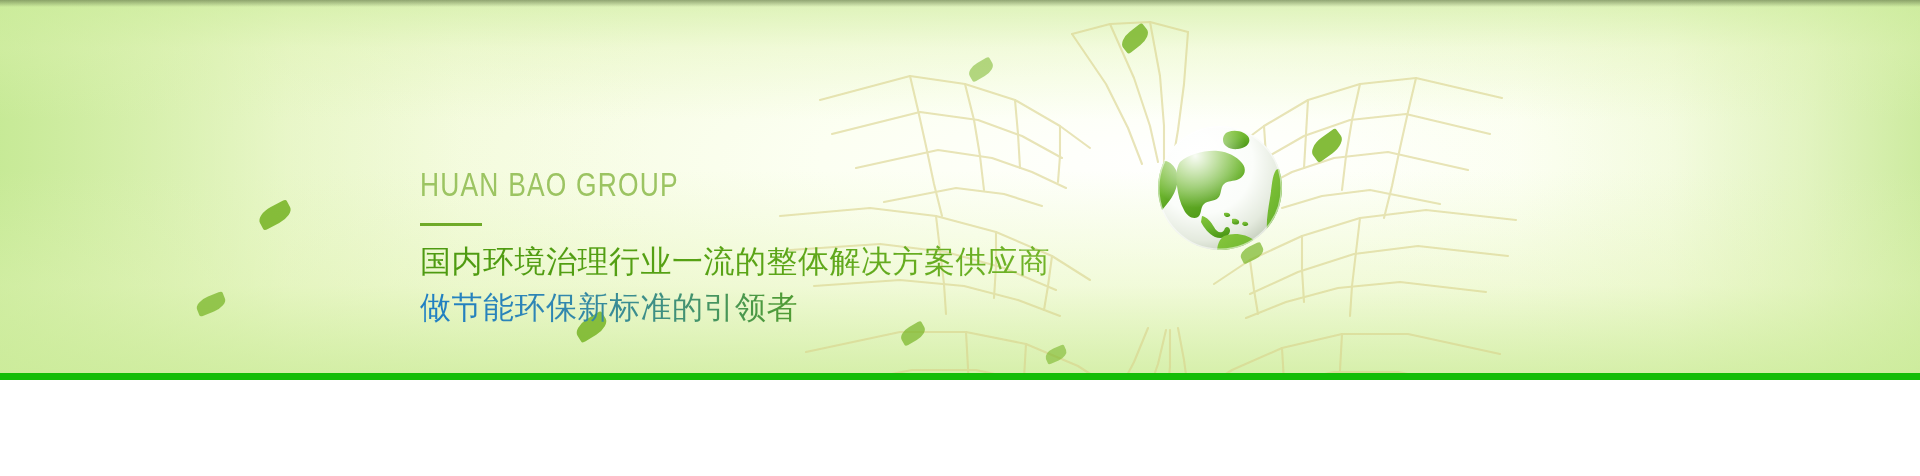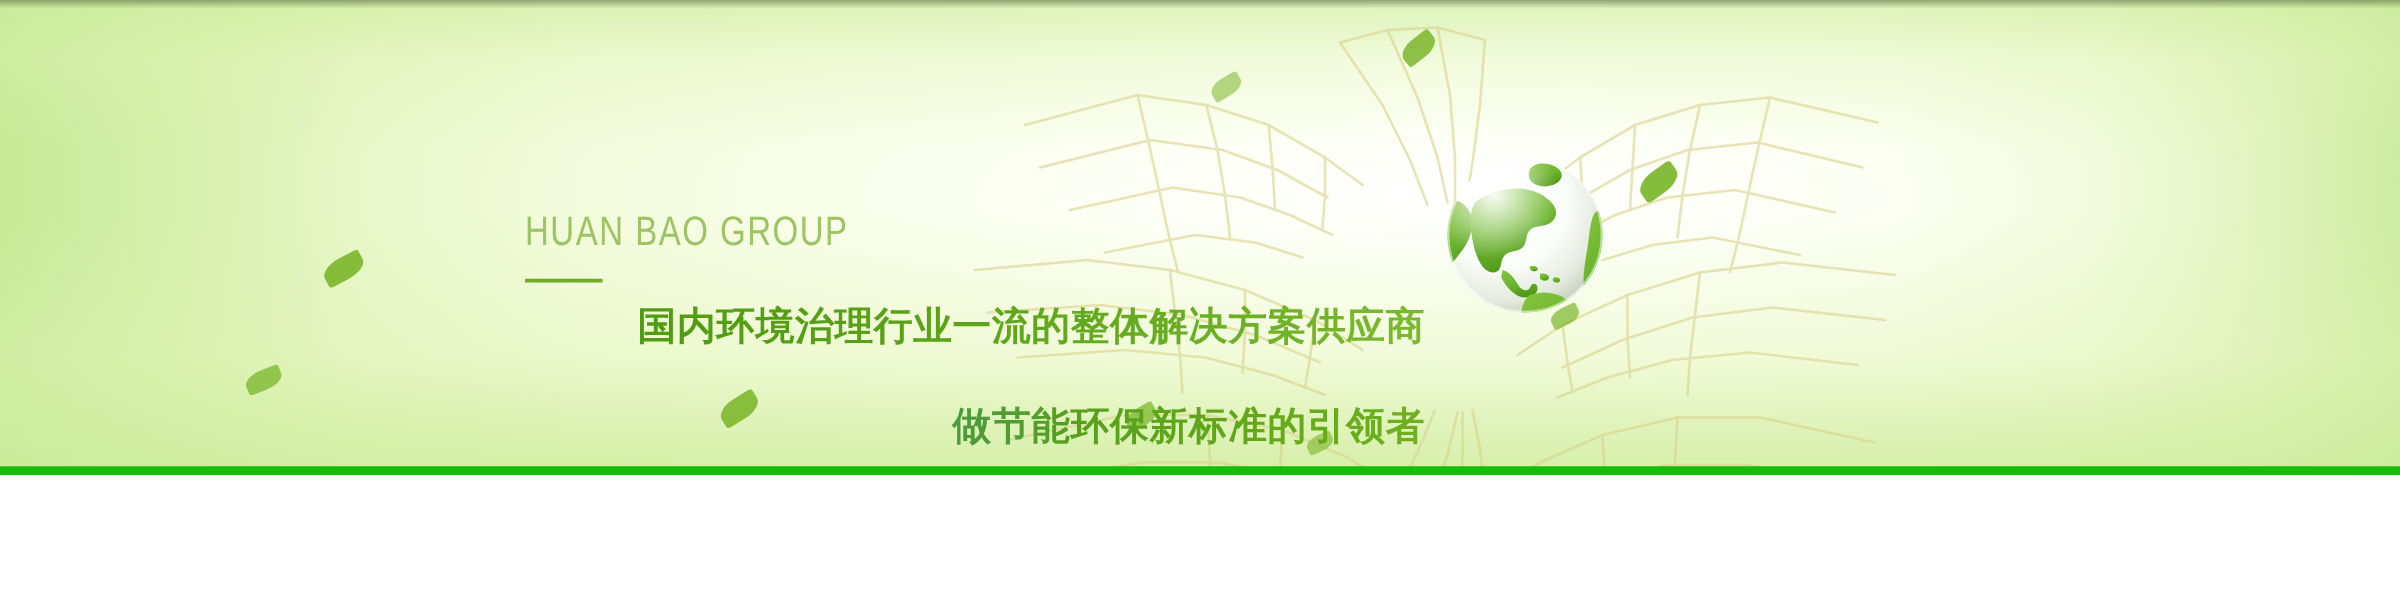--- a/index.html
+++ b/index.html
@@ -106,38 +106,36 @@
   }
   .rule{
     width:62px; height:3px;
     background:#6faa28;
     margin:22px 0 12px 0;
   }
   .headline{
     font-family:"DejaVu Sans","Liberation Sans",sans-serif;
     font-size:31px;
     line-height:46px;
-    font-weight:700;
+    font-weight:400;
     letter-spacing:.5px;
     white-space:nowrap;
-    text-align:right;
   }
   .headline.l1{
     color:#4f9b12;
     background:linear-gradient(90deg,#4d9a10 0%,#56a114 38%,#6bb024 78%,#7cb92f 100%);
     -webkit-background-clip:text;
     background-clip:text;
     -webkit-text-fill-color:transparent;
   }
   .headline.l2{
     color:#2b7fbf;
     background:linear-gradient(90deg,#1f7fc4 0%,#2f86b4 18%,#3f9080 34%,#4d9a3e 48%,#57a11b 62%,#63a918 82%,#6fb01e 100%);
     -webkit-background-clip:text;
     background-clip:text;
-    margin-top:34px;
     -webkit-text-fill-color:transparent;
   }
 
   
   .bottombar{
     position:absolute;
     left:0; right:0; bottom:0;
     height:7px;
     background:#14bd07;
   }

